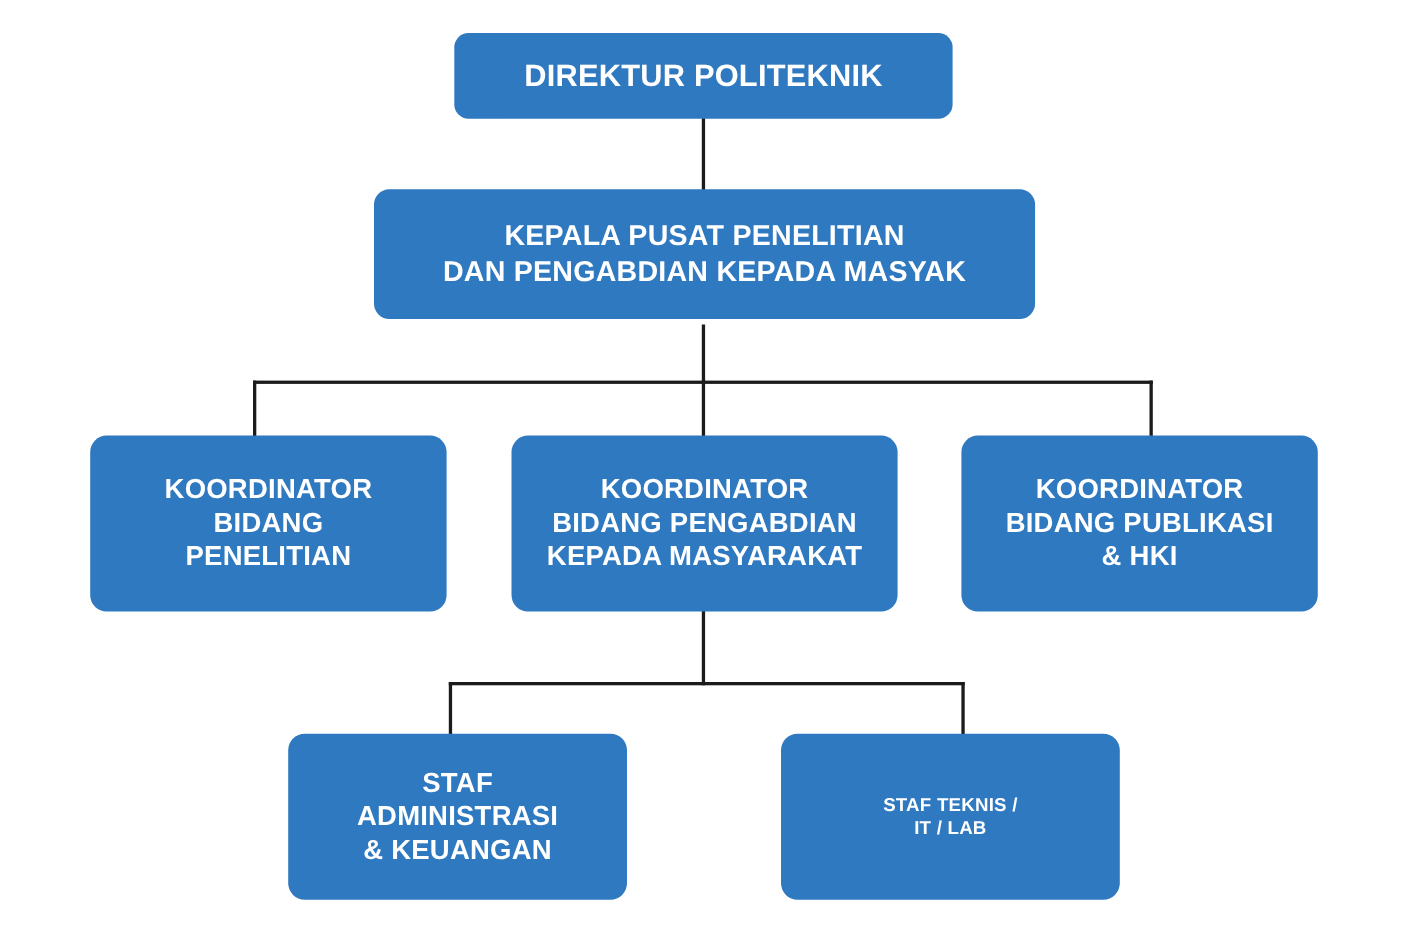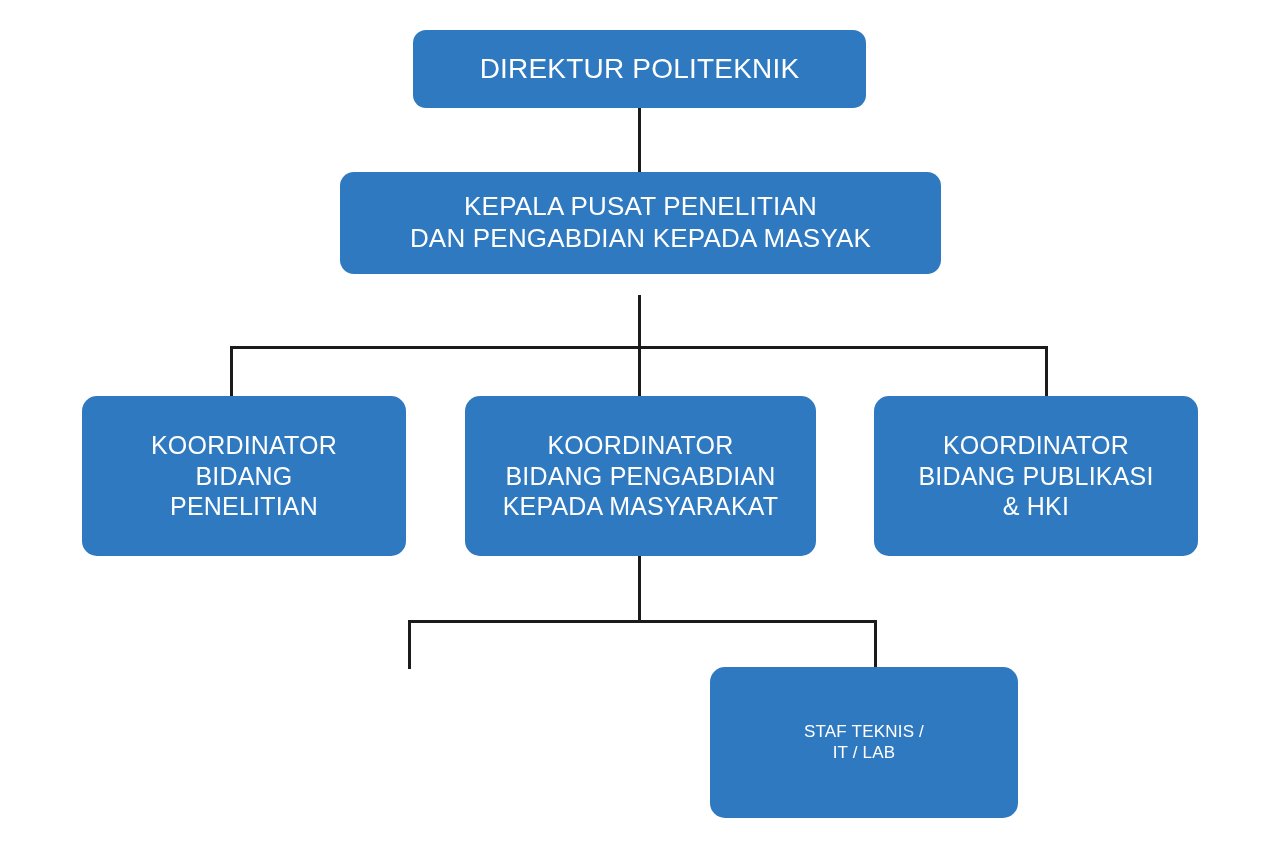--- a/index.html
+++ b/index.html
@@ -21,41 +21,41 @@
   .org-node {
     position: absolute;
     box-sizing: border-box;
     background: #2f79c0;
     border-radius: 14px;
     display: flex;
     align-items: center;
     justify-content: center;
     text-align: center;
     color: #ffffff;
-    font-weight: normal;
+    font-weight: bold;
     line-height: 1.22;
     letter-spacing: 0.2px;
     z-index: 2;
     -webkit-font-smoothing: antialiased;
   }
   .org-node .node-label {
     display: block;
     width: 100%;
     padding: 0 10px;
     box-sizing: border-box;
     white-space: pre-line;
   }
   
   #node-direktur {
     left: 413px; top: 30px; width: 453px; height: 78px;
     font-size: 28px;
     border-radius: 13px;
   }
   #node-kepala-pusat {
-    left: 340px; top: 172px; width: 601px; height: 102px;
+    left: 340px; top: 172px; width: 601px; height: 118px;
     font-size: 26px;
     border-radius: 14px;
   }
   #node-koord-penelitian {
     left: 82px; top: 396px; width: 324px; height: 160px;
     font-size: 25px;
     border-radius: 15px;
   }
   #node-koord-pengabdian {
     left: 465px; top: 396px; width: 351px; height: 160px;
@@ -133,19 +133,24 @@
 BIDANG PENGABDIAN
 KEPADA MASYARAKAT</span>
   </div>
 
   <div class="org-node" id="node-koord-publikasi">
     <span class="node-label">KOORDINATOR
 BIDANG PUBLIKASI
 &amp; HKI</span>
   </div>
 
+  <div class="org-node" id="node-staf-administrasi">
+    <span class="node-label">STAF
+ADMINISTRASI
+&amp; KEUANGAN</span>
+  </div>
 
   <div class="org-node" id="node-staf-teknis">
     <span class="node-label">STAF TEKNIS /
 IT / LAB</span>
   </div>
 
 </div>
 
 </body></html>

